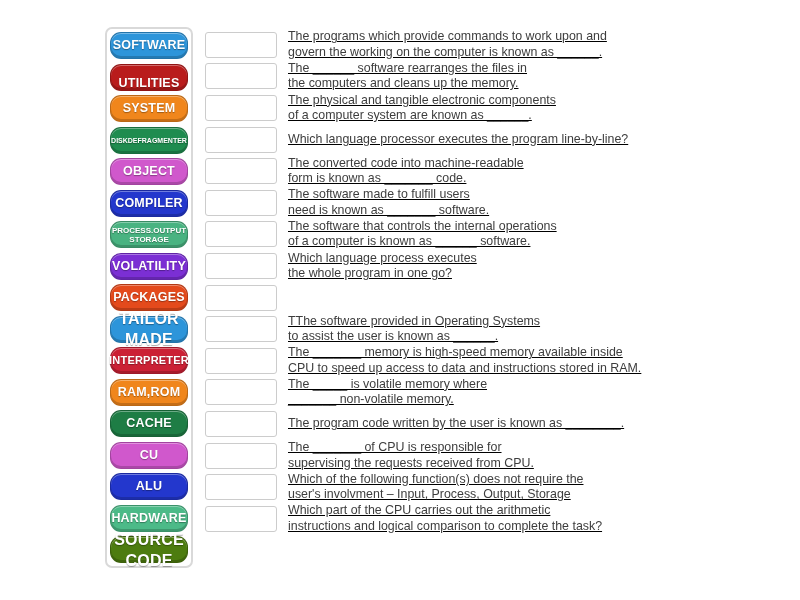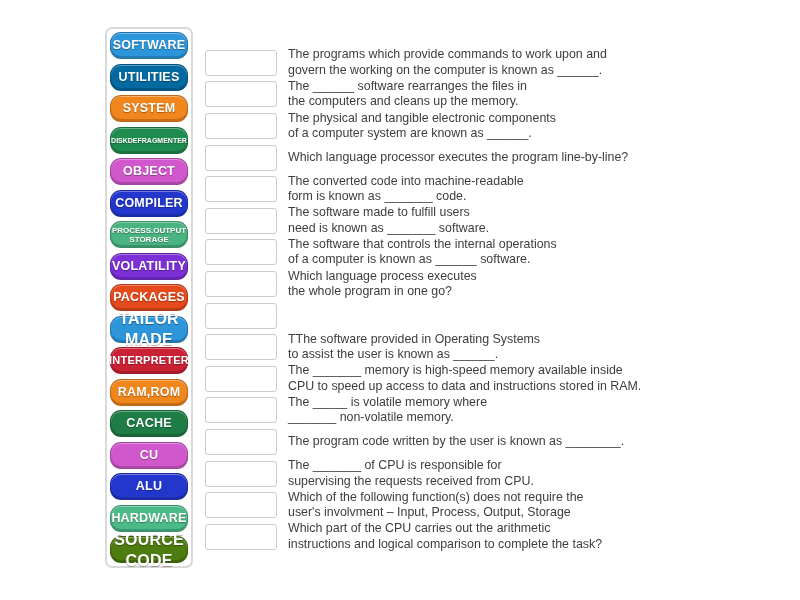--- a/index.html
+++ b/index.html
@@ -54,21 +54,22 @@
   }
   .tile-label.fs-tiny  { font-size: 7px;  line-height: 7px;  letter-spacing: 0; }
   .tile-label.fs-small { font-size: 8px;  line-height: 9px; letter-spacing: 0; }
   .tile-label.fs-mid   { font-size: 11px; line-height: 11px; }
   .tile-label.fs-two   { font-size: 16px; line-height: 21px; }
   
   .rows {
     display: flex;
     flex-direction: column;
     margin-left: 12px;
-    margin-top: 20px;
+    margin-top: 2px;
+    text-decoration: underline;
   }
   .row {
     height: 31.6px;
     display: flex;
     align-items: center;
   }
   .dropbox {
     box-sizing: border-box;
     width: 72px;
     height: 26px;
@@ -87,21 +88,21 @@
 </style>
 </head>
 <body>
 
 <div class="board">
 
   <div class="tile-panel">
     <div class="tile" style="background-color: rgb(45, 149, 218);">
         <span class="tile-label">SOFTWARE</span>
       </div>
-    <div class="tile" style="background-color: #0369a1;">
+    <div class="tile" style="background-color: #b91c1c; align-items: flex-end;">
         <span class="tile-label">UTILITIES</span>
       </div>
     <div class="tile" style="background-color: rgb(240, 134, 28);">
         <span class="tile-label">SYSTEM</span>
       </div>
     <div class="tile" style="background-color: rgb(31, 140, 79);">
         <span class="tile-label fs-tiny">DISKDEFRAGMENTER</span>
       </div>
     <div class="tile" style="background-color: rgb(208, 88, 204);">
         <span class="tile-label">OBJECT</span>

